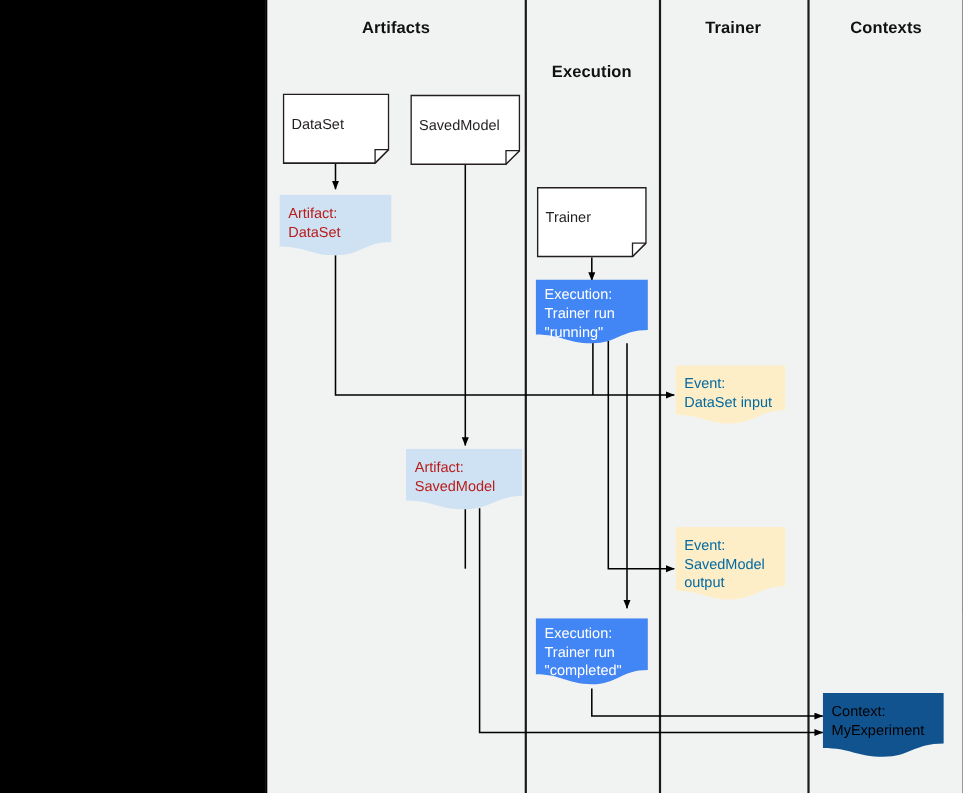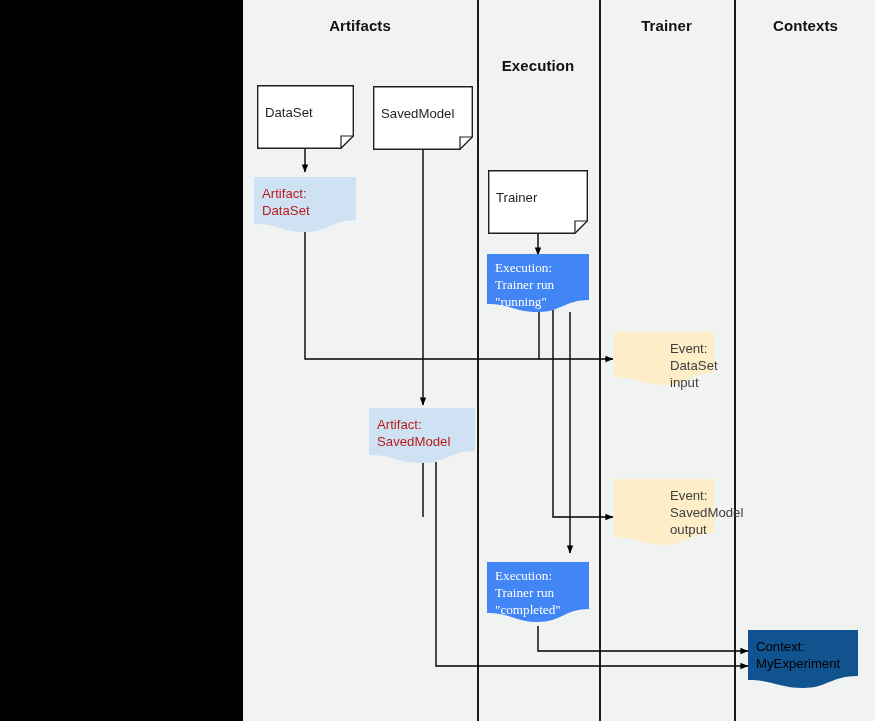--- a/index.html
+++ b/index.html
@@ -64,22 +64,22 @@
     line-height: 17px;
     white-space: pre-line;
   }
   .note-shape {
     position: absolute;
     left: 0;
     top: 0;
   }
   .doc-dark .label { color: #231f20; }
   .doc-artifact .label { color: #b91c1c; }
-  .doc-execution .label { color: #ffffff; font-family: Liberation Serif, serif; }
-  .doc-event .label { color: #404040; margin-left: 48px; }
+  .doc-execution .label { color: #ffffff; }
+  .doc-event .label { color: #0369a1; }
   .doc-context .label { color: #000000; }
 </style>
 </head>
 <body>
 
 <div id="stage">
   <div id="board">
 
     <div class="col-divider" style="left:234px;"></div>
     <div class="col-divider" style="left:356px;"></div>

